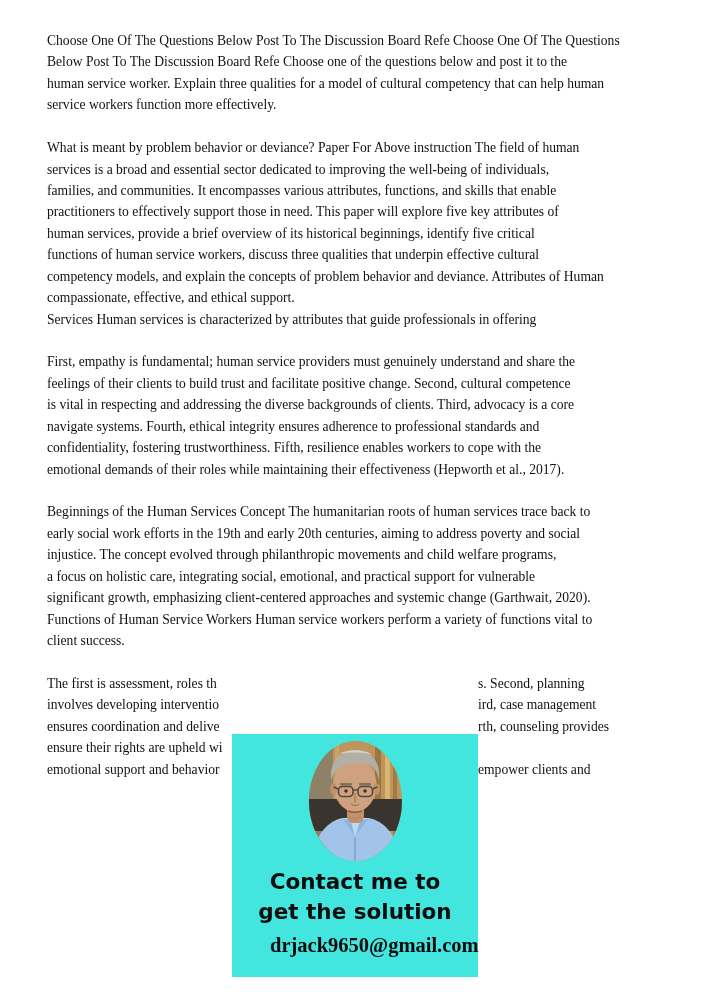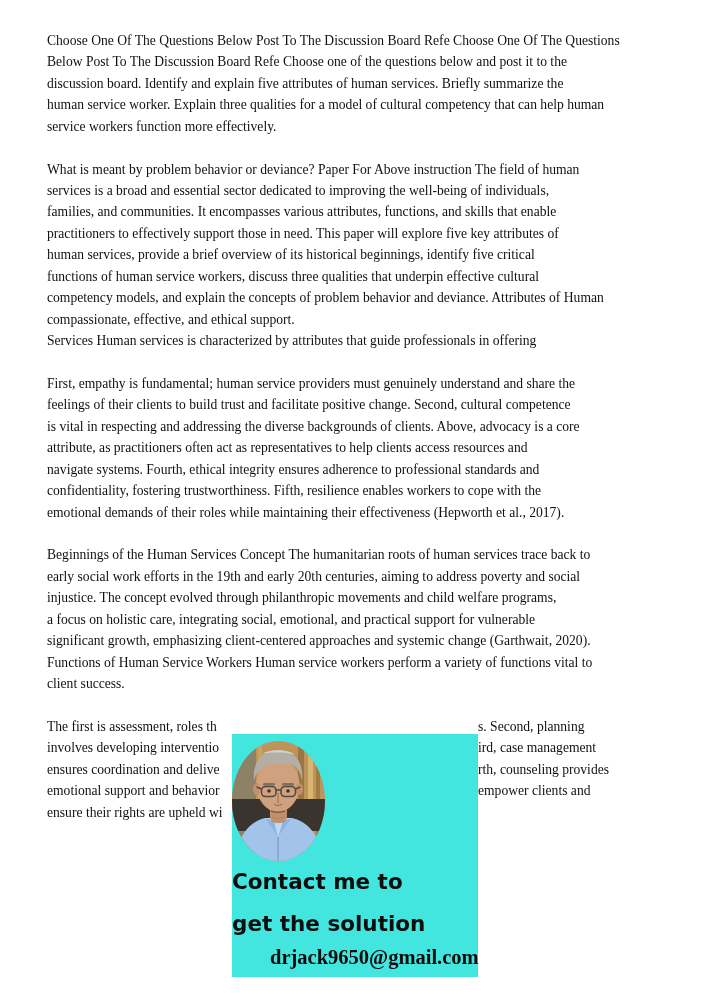--- a/index.html
+++ b/index.html
@@ -28,20 +28,21 @@
   }
   .line.split { position: relative; }
   .frag-right { position: absolute; left: 431px; top: 0; }
 
   .overlay {
     position: absolute;
     left: 232px;
     top: 734px;
     width: 246px;
     height: 243px;
+    text-align: center;
     z-index: 5;
   }
   .photo-wrap { margin-top: 7px; height: 120px; }
   .contact-heading {
     font-family: "DejaVu Sans", "Liberation Sans", sans-serif;
     font-weight: 700;
     font-size: 21.5px;
     line-height: 29.5px;
     color: #0d0d0d;
     margin-top: 6px;
@@ -58,59 +59,57 @@
 </style>
 </head>
 <body>
 
 <div class="page">
 
   <div class="doc">
       <div class="para">
         <div class="line">Choose One Of The Questions Below Post To The Discussion Board Refe Choose One Of The Questions</div>
         <div class="line">Below Post To The Discussion Board Refe Choose one of the questions below and post it to the</div>
-        <div class="line">discussion board. Identify and explain five attributes of human services. Briefly summarize the</div>
         <div class="line">human service worker. Explain three qualities for a model of cultural competency that can help human</div>
         <div class="line">service workers function more effectively.</div>
       </div>
       <div class="para">
         <div class="line">What is meant by problem behavior or deviance? Paper For Above instruction The field of human</div>
         <div class="line">services is a broad and essential sector dedicated to improving the well-being of individuals,</div>
         <div class="line">families, and communities. It encompasses various attributes, functions, and skills that enable</div>
         <div class="line">practitioners to effectively support those in need. This paper will explore five key attributes of</div>
         <div class="line">human services, provide a brief overview of its historical beginnings, identify five critical</div>
         <div class="line">functions of human service workers, discuss three qualities that underpin effective cultural</div>
         <div class="line">competency models, and explain the concepts of problem behavior and deviance. Attributes of Human</div>
         <div class="line">compassionate, effective, and ethical support.</div>
         <div class="line">Services Human services is characterized by attributes that guide professionals in offering</div>
       </div>
       <div class="para">
         <div class="line">First, empathy is fundamental; human service providers must genuinely understand and share the</div>
         <div class="line">feelings of their clients to build trust and facilitate positive change. Second, cultural competence</div>
-        <div class="line">is vital in respecting and addressing the diverse backgrounds of clients. Above, advocacy is a core</div>
-        <div class="line">attribute, as practitioners often act as representatives to help clients access resources and</div>
+        <div class="line">is vital in respecting and addressing the diverse backgrounds of clients. Third, advocacy is a core</div>
         <div class="line">navigate systems. Fourth, ethical integrity ensures adherence to professional standards and</div>
         <div class="line">confidentiality, fostering trustworthiness. Fifth, resilience enables workers to cope with the</div>
         <div class="line">emotional demands of their roles while maintaining their effectiveness (Hepworth et al., 2017).</div>
       </div>
       <div class="para">
         <div class="line">Beginnings of the Human Services Concept The humanitarian roots of human services trace back to</div>
         <div class="line">early social work efforts in the 19th and early 20th centuries, aiming to address poverty and social</div>
         <div class="line">injustice. The concept evolved through philanthropic movements and child welfare programs,</div>
         <div class="line">a focus on holistic care, integrating social, emotional, and practical support for vulnerable</div>
         <div class="line">significant growth, emphasizing client-centered approaches and systemic change (Garthwait, 2020).</div>
         <div class="line">Functions of Human Service Workers Human service workers perform a variety of functions vital to</div>
         <div class="line">client success.</div>
       </div>
       <div class="para">
         <div class="line split"><span class="frag-left">The first is assessment, roles th</span><span class="frag-right">s. Second, planning</span></div>
         <div class="line split"><span class="frag-left">involves developing interventio</span><span class="frag-right">ird, case management</span></div>
         <div class="line split"><span class="frag-left">ensures coordination and delive</span><span class="frag-right">rth, counseling provides</span></div>
+        <div class="line split"><span class="frag-left">ensure their rights are upheld wi</span><span class="frag-right"></span></div>
         <div class="line split"><span class="frag-left">emotional support and behavior</span><span class="frag-right">empower clients and</span></div>
-        <div class="line split"><span class="frag-left">ensure their rights are upheld wi</span><span class="frag-right"></span></div>
       </div>
     </div>
 
   <div class="overlay" id="overlay" style="background: rgb(67, 229, 223);">
     <div class="photo-wrap">
       
       <svg width="93" height="120" viewBox="0 0 93 120">
         <defs>
           <clipPath id="ovalClip">
               <ellipse cx="46.5" cy="60" rx="46.5" ry="60"></ellipse>
@@ -157,17 +156,17 @@
 
           <path d="M 46 52 L 46 62 M 42 63 C 44 65 48 65 50 63" fill="none" stroke="#a97855" stroke-width="1.3"></path>
 
           <path d="M 39 70 C 43 71.5 49 71.5 53 70" fill="none" stroke="#8a5a48" stroke-width="1.5"></path>
 
           <path d="M 40 76 C 44 78 48 78 52 76" fill="none" stroke="#b58463" stroke-width="1"></path>
         </g>
       </svg>
     </div>
     <div class="contact-heading">Contact me to</div>
-    <div class="contact-heading" style="margin-top:12px;">get the solution</div>
+    <div class="contact-heading" style="margin-top:0;">get the solution</div>
     <div class="email">drjack9650@gmail.com</div>
   </div>
 
 </div>
 
 </body></html>

